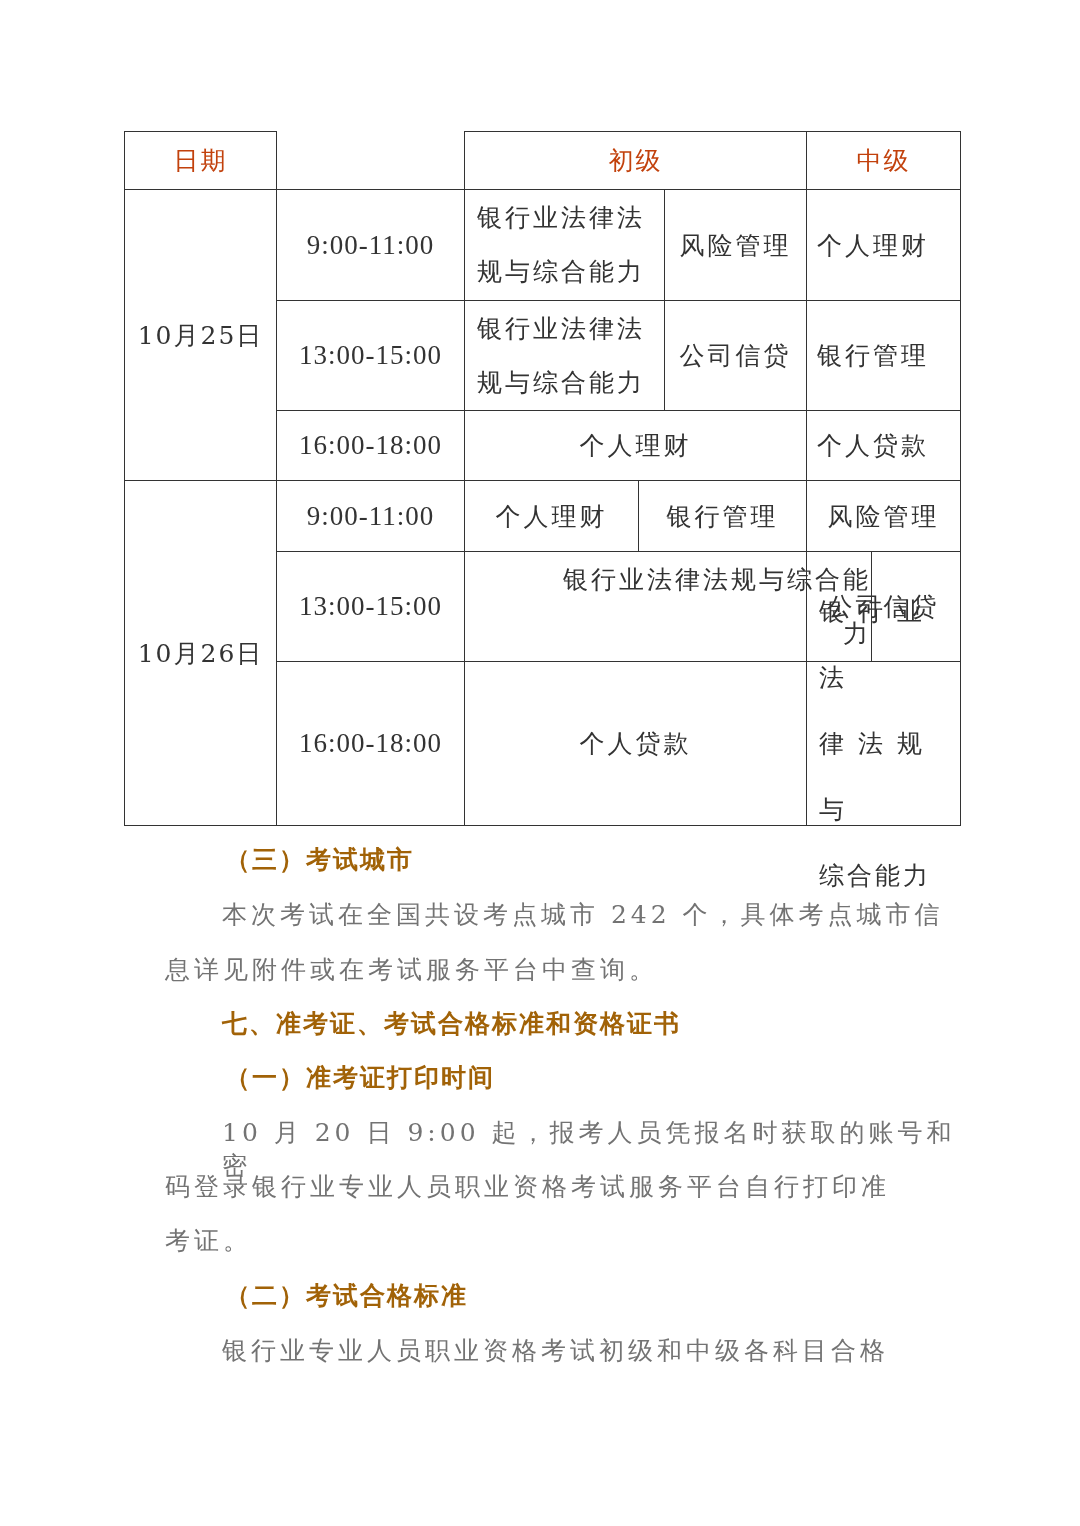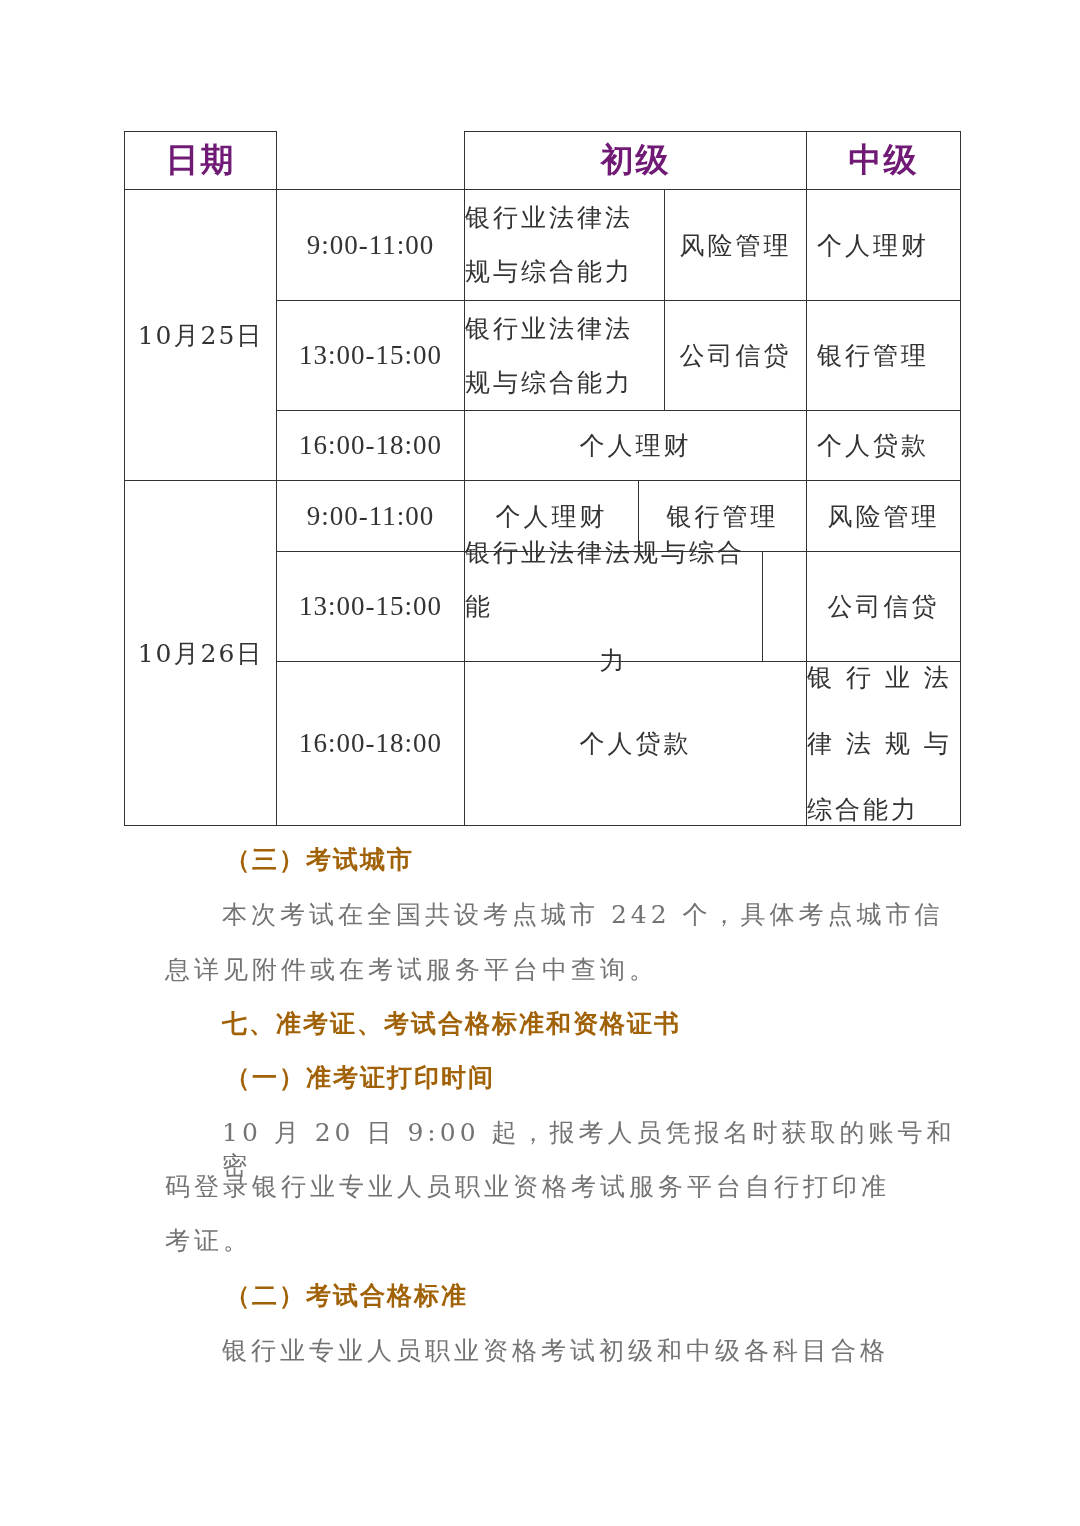--- a/index.html
+++ b/index.html
@@ -2,23 +2,23 @@
 <html><head>
 <meta charset="utf-8">
 <style>
   html, body { margin: 0; padding: 0; background: #ffffff; }
   body { width: 1080px; height: 1526px; position: relative; overflow: hidden;
          font-family: "DejaVu Serif", "Liberation Serif", serif; color: #222; }
   .tbl { position: absolute; left: 124px; top: 131px; width: 837px; height: 695px; }
   .cell { position: absolute; box-sizing: border-box; border: 1px solid #333;
           display: flex; align-items: center; justify-content: center;
           font-size: 25px; letter-spacing: 3px; color: #333; }
-  .cell.hdr { font-family: "DejaVu Sans", "Liberation Sans", sans-serif; font-weight: bold; font-size: 33px; letter-spacing: 2px; color: #701a75; }
+  .cell.hdr { font-family: "DejaVu Sans", "Liberation Sans", sans-serif; font-weight: normal; font-size: 25px; letter-spacing: 2px; color: #c2410c; }
   .cell.time { font-family: "Liberation Serif", "DejaVu Serif", serif; font-size: 27px; letter-spacing: 1px; }
-  .cell.wrap { justify-content: flex-start; line-height: 54px; text-align: left; }
+  .cell.wrap { justify-content: flex-start; padding-left: 12px; line-height: 54px; text-align: left; }
   .cell.wrap span { display: block; }
   .cell.left { justify-content: flex-start; padding-left: 10px; }
   .text { position: absolute; left: 165px; width: 760px; font-size: 25px; letter-spacing: 4px; color: #737373; }
   .h2 { font-family: "DejaVu Sans", "Liberation Sans", sans-serif; font-weight: bold; letter-spacing: 2px; color: #a16207; }
 </style>
 </head>
 <body>
 
 <div class="tbl">
 
@@ -49,21 +49,21 @@
   <div class="cell left" style="left:682px;top:279px;width:155px;height:71px;">个人贷款</div>
 
   <div class="cell" style="left:0;top:349px;width:153px;height:346px;letter-spacing:2px;">10月26日</div>
 
   <div class="cell time" style="left:152px;top:349px;width:189px;height:72px;">9:00-11:00</div>
   <div class="cell" style="left:340px;top:349px;width:175px;height:72px;">个人理财</div>
   <div class="cell" style="left:514px;top:349px;width:169px;height:72px;">银行管理</div>
   <div class="cell" style="left:682px;top:349px;width:155px;height:72px;">风险管理</div>
 
   <div class="cell time" style="left:152px;top:420px;width:189px;height:111px;">13:00-15:00</div>
-  <div class="cell wrap" style="left:340px;top:420px;width:299px;height:111px;flex-direction:column;align-items:center;justify-content:center;">
+  <div class="cell wrap" style="left:340px;top:420px;width:408px;height:111px;flex-direction:column;align-items:flex-end;justify-content:center;">
     <span>银行业法律法规与综合能</span>
     <span>力</span>
   </div>
   <div class="cell" style="left:682px;top:420px;width:155px;height:111px;">公司信贷</div>
 
   <div class="cell time" style="left:152px;top:530px;width:189px;height:165px;">16:00-18:00</div>
   <div class="cell" style="left:340px;top:530px;width:343px;height:165px;">个人贷款</div>
   <div class="cell wrap" style="left:682px;top:530px;width:155px;height:165px;flex-direction:column;align-items:flex-start;justify-content:center;line-height:66px;">
     <span>银 行 业 法</span>
     <span>律 法 规 与</span>

